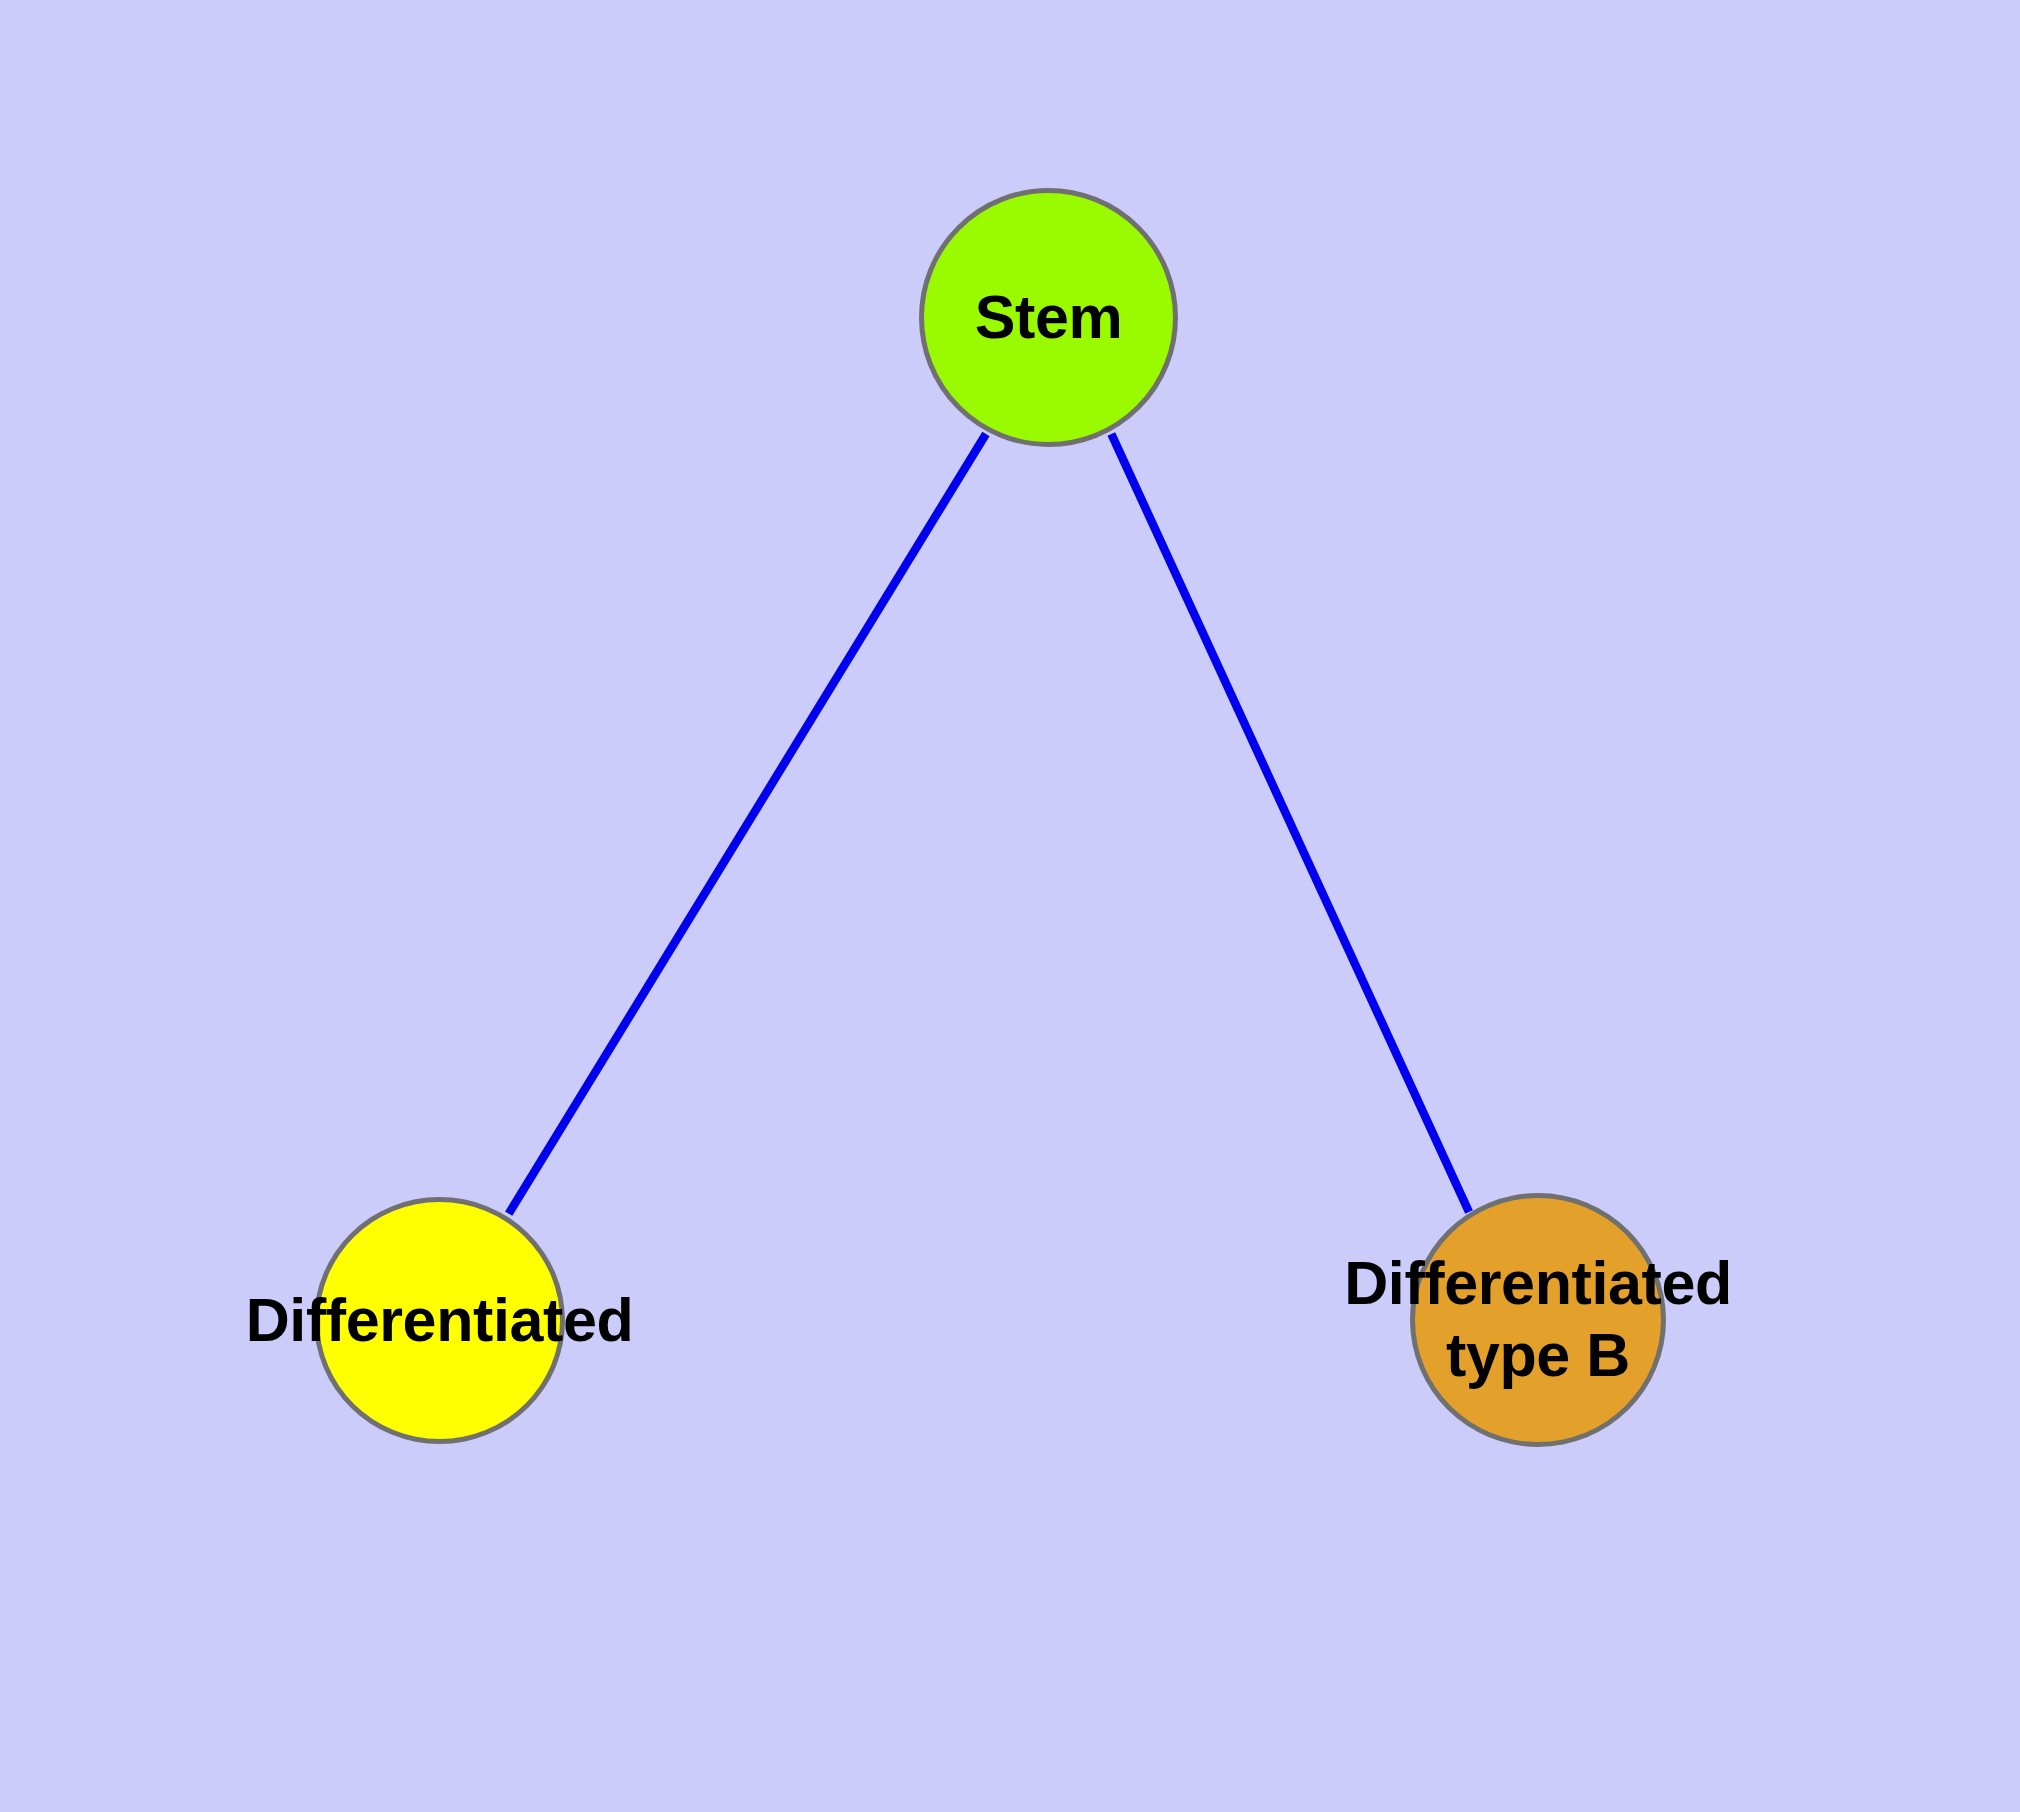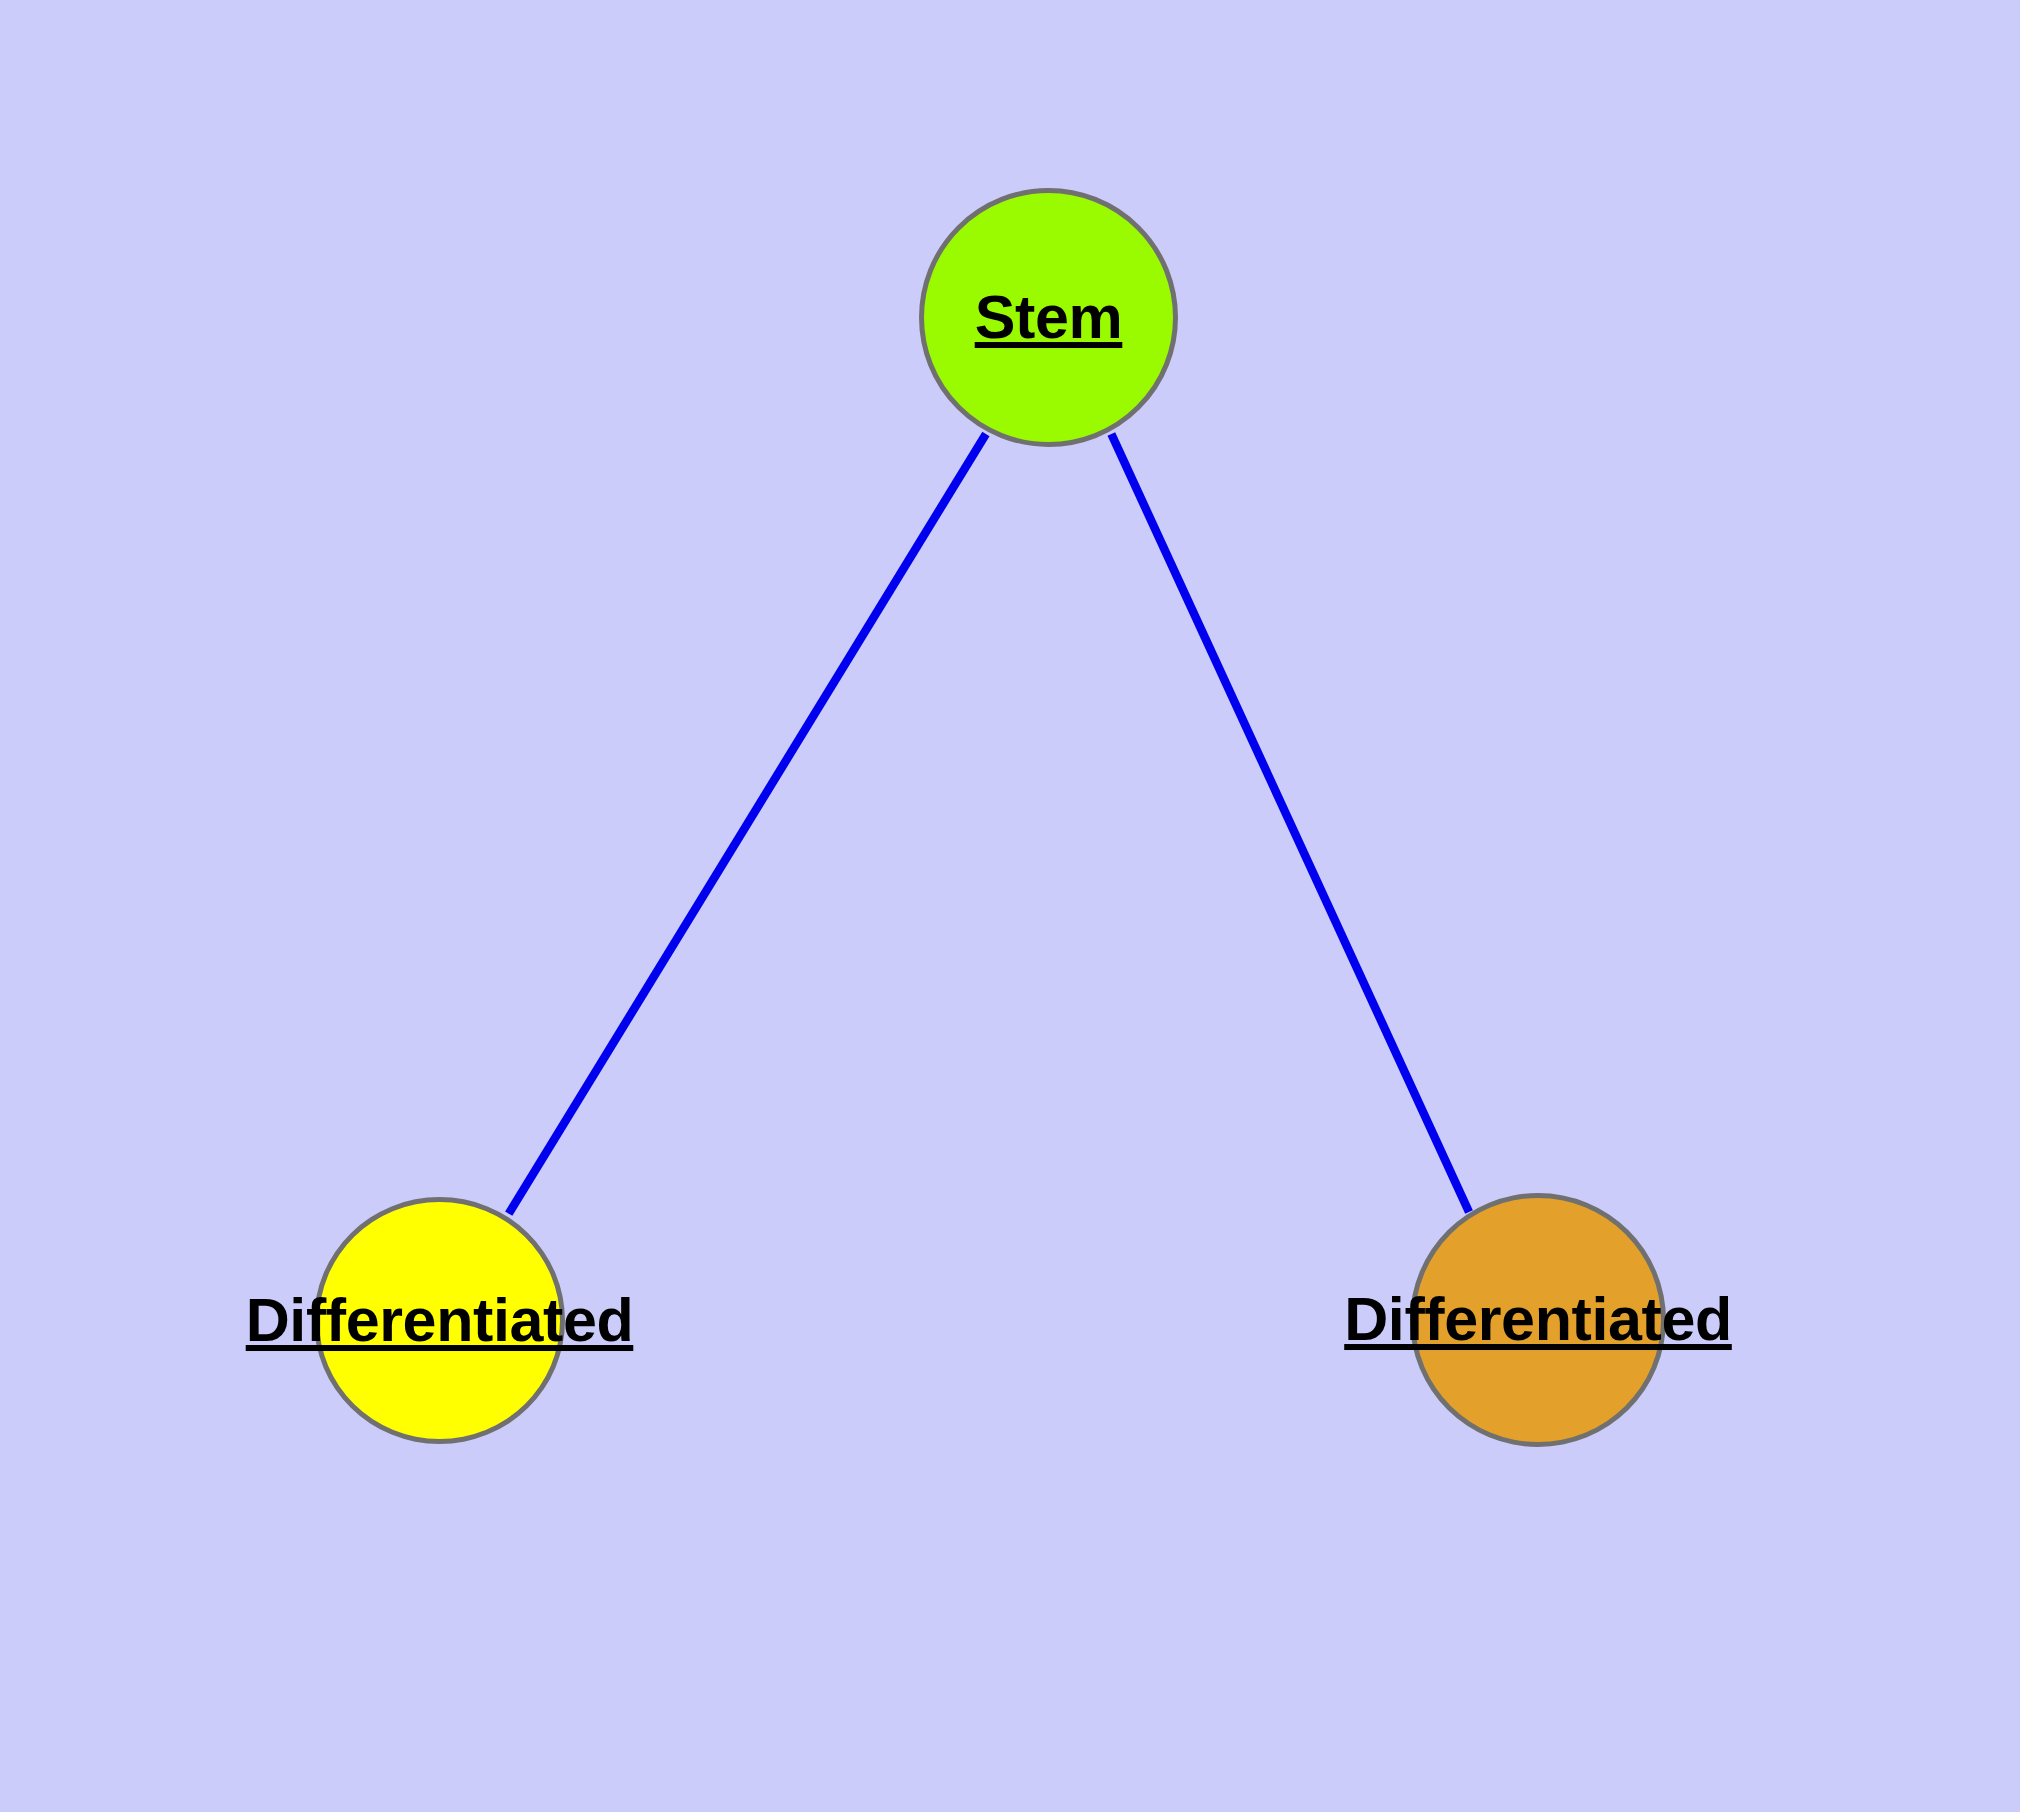--- a/index.html
+++ b/index.html
@@ -42,21 +42,20 @@
     text-align: center;
     color: #000000;
     font-weight: bold;
     font-size: 61px;
     line-height: 1.18;
     letter-spacing: -0.4px;
     pointer-events: none;
   }
   .node-label .label-line {
     display: block;
-    text-decoration: underline;
   }
   
   #node-stem {
     left: 919px;
     top: 188px;
     width: 259px;
     height: 259px;
     background: #9afa00;
   }
   #node-diff-a {
@@ -92,17 +91,18 @@
 
   <div class="graph-node" id="node-diff-a">
     <div class="node-label">
       <span class="label-line">Differentiated</span>
     </div>
   </div>
 
   <div class="graph-node" id="node-diff-b">
     <div class="node-label">
       <span class="label-line">Differentiated</span>
+      <span class="label-line">type B</span>
     </div>
   </div>
 
 </div>
 
 
 </body></html>

